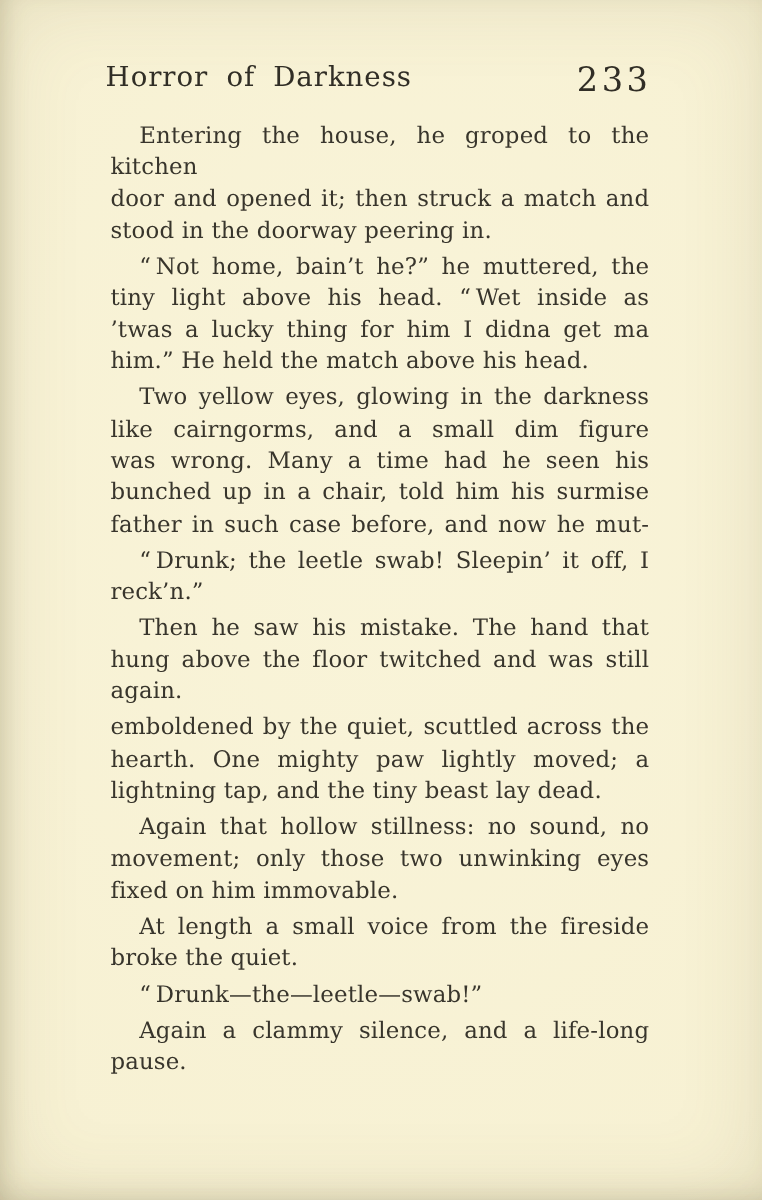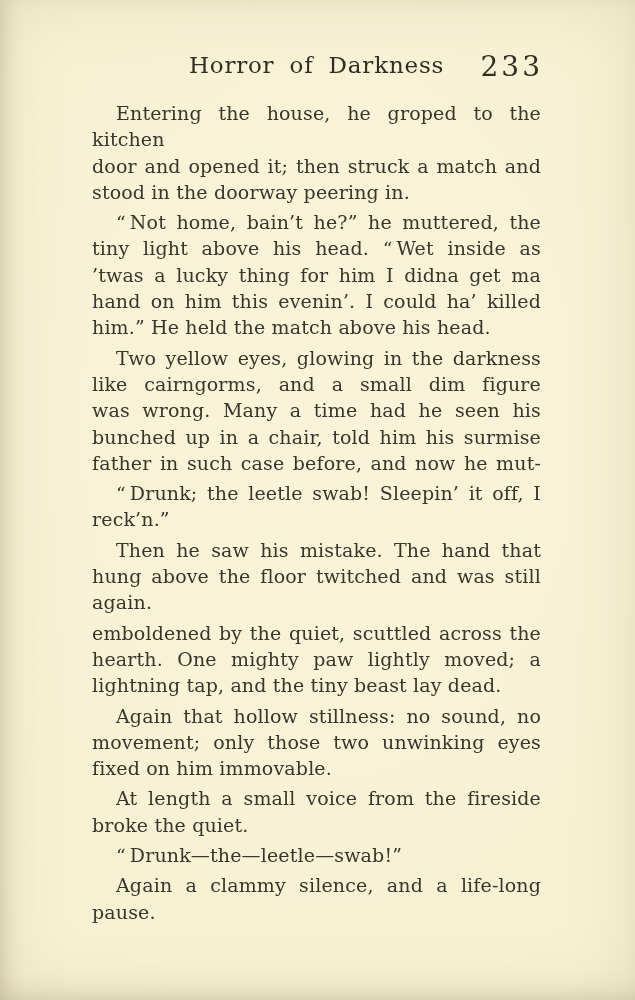--- a/index.html
+++ b/index.html
@@ -20,21 +20,21 @@
       inset 0 -16px 26px -14px rgba(100, 90, 55, 0.18);
     font-family: "DejaVu Serif", "Liberation Serif", serif;
     color: #38352c;
   }
   .running-head {
     position: absolute;
     left: 88px;
     top: 50px;
     width: 457px;
     height: 34px;
-    text-align: center;
+    text-align: left;
   }
   .head-title {
     font-size: 23px;
     line-height: 30px;
     letter-spacing: 0.8px;
     word-spacing: 7px;
     color: #312e26;
   }
   .page-num {
     position: absolute;
@@ -80,21 +80,20 @@
   <main class="text-block">
       <div class="paragraph">
         <div class="line first">Entering the house, he groped to the kitchen</div>
         <div class="line">door and opened it; then struck a match and</div>
         <div class="line last">stood in the doorway peering in.</div>
       </div>
       <div class="paragraph">
         <div class="line first">“ Not home, bain’t he?” he muttered, the</div>
         <div class="line">tiny light above his head. “ Wet inside as</div>
         <div class="line">’twas a lucky thing for him I didna get ma</div>
-        <div class="line">hand on him this evenin’. I could ha’ killed</div>
         <div class="line last">him.” He held the match above his head.</div>
       </div>
       <div class="paragraph">
         <div class="line first">Two yellow eyes, glowing in the darkness</div>
         <div class="line">like cairngorms, and a small dim figure</div>
         <div class="line">was wrong. Many a time had he seen his</div>
         <div class="line">bunched up in a chair, told him his surmise</div>
         <div class="line">father in such case before, and now he mut-</div>
       </div>
       <div class="paragraph">

